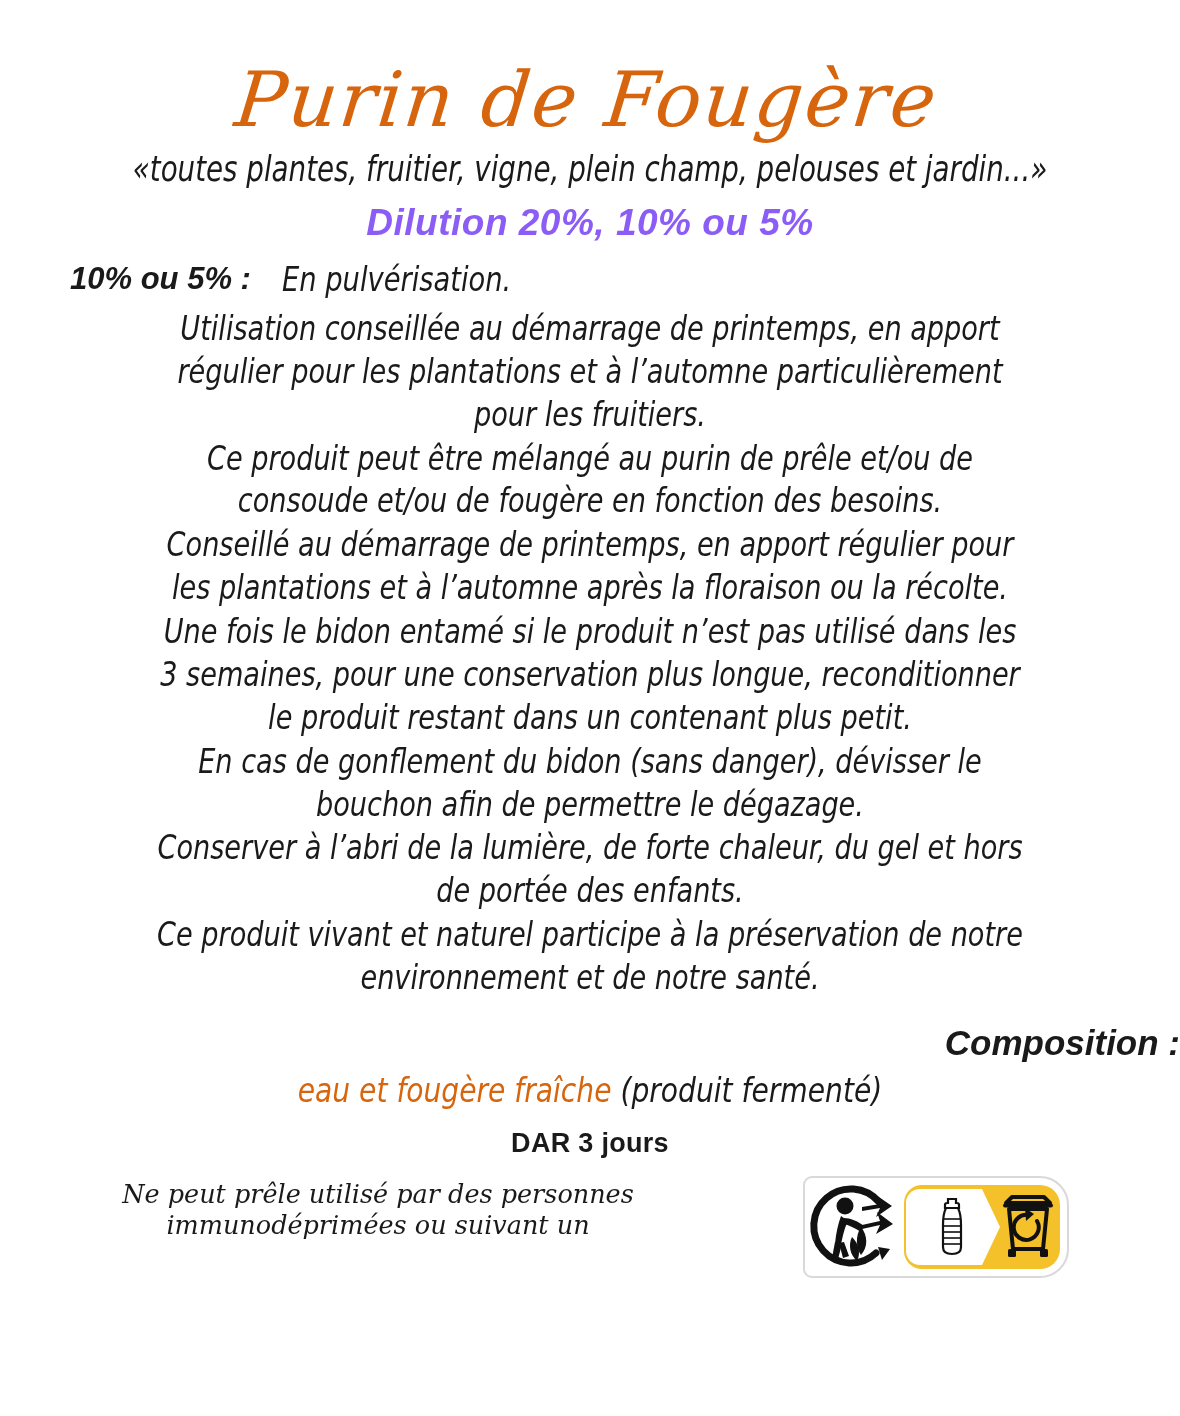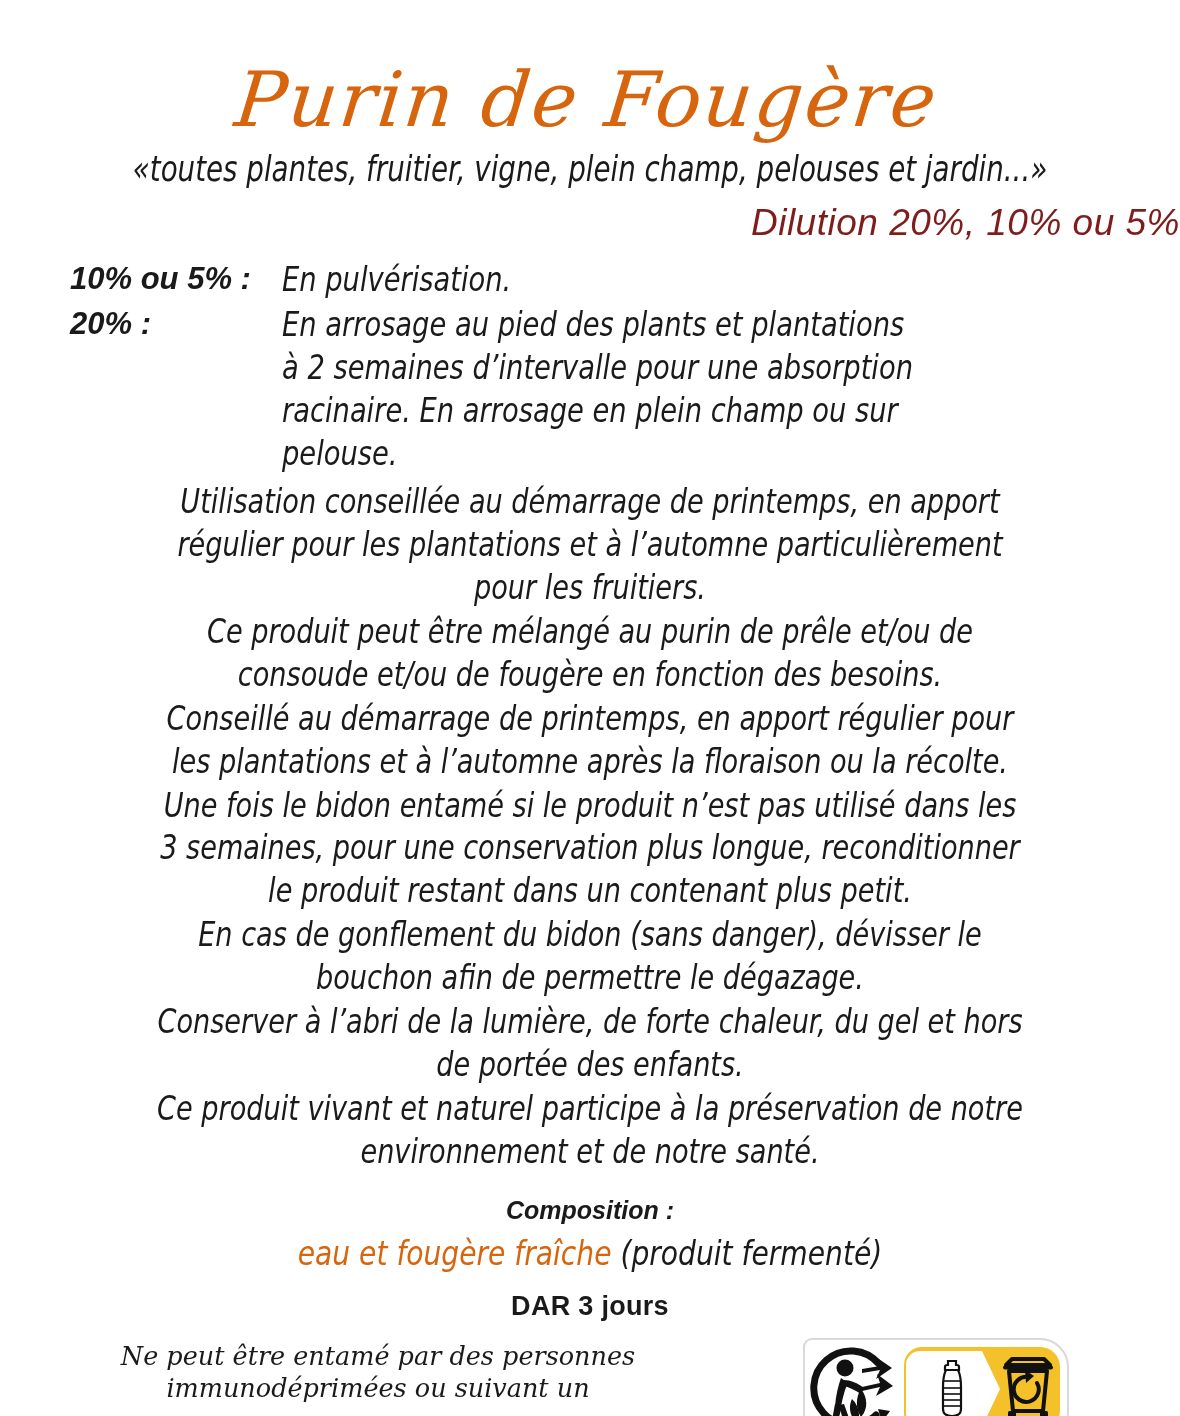--- a/index.html
+++ b/index.html
@@ -46,23 +46,23 @@
     font-family: "DejaVu Sans Condensed", "Liberation Sans Narrow", "Liberation Sans", sans-serif;
     font-style: italic;
     font-size: 35px;
     line-height: 1.0;
     margin-top: 14px;
     color: #1a1a1a;
     transform: scaleX(0.88);
   }
 
   .dilution {
-    text-align: right;
-    color: #7f1d1d;
-    font-weight: normal;
+    text-align: center;
+    color: #8b5cf6;
+    font-weight: bold;
     font-style: italic;
     font-size: 37px;
     line-height: 1.0;
     margin-top: 17px;
     letter-spacing: 0.5px;
   }
 
   
   .dosage {
     margin-top: 18px;
@@ -101,24 +101,24 @@
     font-family: "DejaVu Sans Condensed", "Liberation Sans Narrow", "Liberation Sans", sans-serif;
     font-style: italic;
     font-size: 33.5px;
     line-height: 1.28;
     margin: 0 0 1px 0;
     transform: scaleX(0.90);
   }
 
   
   .composition-title {
-    text-align: center;
-    font-weight: bold;
-    font-style: italic;
-    font-size: 25px;
+    text-align: right;
+    font-weight: bold;
+    font-style: italic;
+    font-size: 35px;
     margin-top: 24px;
     line-height: 1.1;
   }
   .composition-line {
     text-align: center;
     font-family: "DejaVu Sans Condensed", "Liberation Sans Narrow", "Liberation Sans", sans-serif;
     font-style: italic;
     font-size: 34px;
     line-height: 1.2;
     margin-top: 8px;
@@ -169,24 +169,20 @@
 <div class="label">
 
   <div class="title">Purin de Fougère</div>
   <div class="subtitle">«toutes plantes, fruitier, vigne, plein champ, pelouses et jardin...»</div>
   <div class="dilution">Dilution 20%, 10% ou 5%</div>
 
   <div class="dosage">
     <div class="dosage-row">
       <div class="dosage-key">10% ou  5% :</div>
       <div class="dosage-val">En pulvérisation.</div>
-    </div>
-    <div class="dosage-row">
-      <div class="dosage-key">20% :</div>
-      <div class="dosage-val">En arrosage au pied des plants et plantations à 2 semaines d’intervalle pour une absorption racinaire. En arrosage en plein champ ou sur pelouse.</div>
     </div>
   </div>
 
   <div class="body-block">
     <p class="para">Utilisation conseillée au démarrage de printemps, en apport régulier pour les plantations et à l’automne particulièrement pour les fruitiers.</p>
     <p class="para">Ce produit peut être mélangé au purin de prêle et/ou de consoude et/ou de fougère en fonction des besoins.</p>
     <p class="para">Conseillé au démarrage de printemps, en apport régulier pour les plantations et à l’automne après la floraison ou la récolte.</p>
     <p class="para">Une fois le bidon entamé si le produit n’est pas utilisé dans les 3 semaines, pour une conservation plus longue, reconditionner le produit restant dans un contenant plus petit.</p>
     <p class="para">En cas de gonflement du bidon (sans danger), dévisser le bouchon afin de permettre le dégazage.</p>
     <p class="para">Conserver à l’abri de la lumière, de forte chaleur, du gel et hors de portée des enfants.</p>
@@ -197,21 +193,21 @@
   <div class="composition-line">
     <span class="accent">eau et fougère fraîche</span>
     <span>(produit fermenté)</span>
   </div>
 
   <div class="dar">DAR 3 jours</div>
 
   <div class="bottom-row">
 
     <div class="warning">
-      <p>Ne peut être entamé par des personnes</p>
+      <p>Ne peut prêle utilisé par des personnes</p>
       <p>immunodéprimées ou suivant un</p>
 
     </div>
 
     <div class="recycle-logo">
       <svg viewBox="0 0 268 104" width="268" height="104" xmlns="http://www.w3.org/2000/svg" aria-hidden="true">
 
         <path d="M10 2 H238 a28 28 0 0 1 28 28 V74 a28 28 0 0 1 -28 28 H10 a8 8 0 0 1 -8 -8 V10 a8 8 0 0 1 8 -8 Z" fill="#ffffff" stroke="#d9d9d9" stroke-width="2"></path>
 
         <g transform="translate(14,12)">

